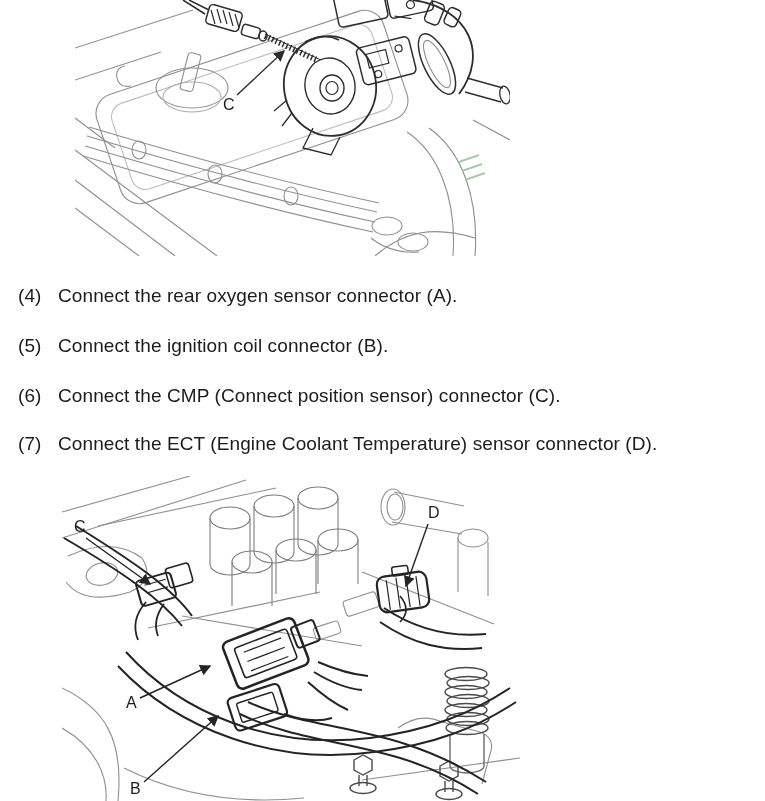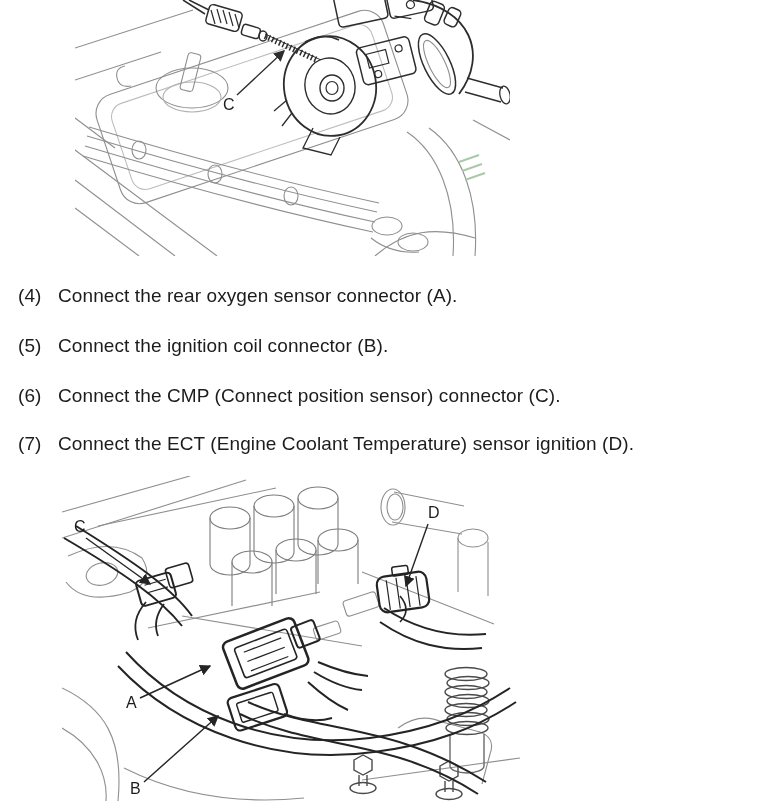--- a/index.html
+++ b/index.html
@@ -162,21 +162,21 @@
     <div class="step-row step-5">
       <span class="step-num">(5)</span>
       <span class="step-text">Connect the ignition coil connector (B).</span>
     </div>
     <div class="step-row step-6">
       <span class="step-num">(6)</span>
       <span class="step-text">Connect the CMP (Connect position sensor) connector (C).</span>
     </div>
     <div class="step-row step-7">
       <span class="step-num">(7)</span>
-      <span class="step-text">Connect the ECT (Engine Coolant Temperature) sensor ignition (D).</span>
+      <span class="step-text">Connect the ECT (Engine Coolant Temperature) sensor connector (D).</span>
     </div>
   </div>
 
   <div class="figure fig-bottom">
     <svg width="458" height="325" viewBox="0 0 458 325">
       <defs>
         <marker id="arrow2" markerWidth="9" markerHeight="9" refX="7" refY="4" orient="auto">
           <path d="M0,0 L8,4 L0,8 z" fill="#242424"></path>
         </marker>
       </defs>

